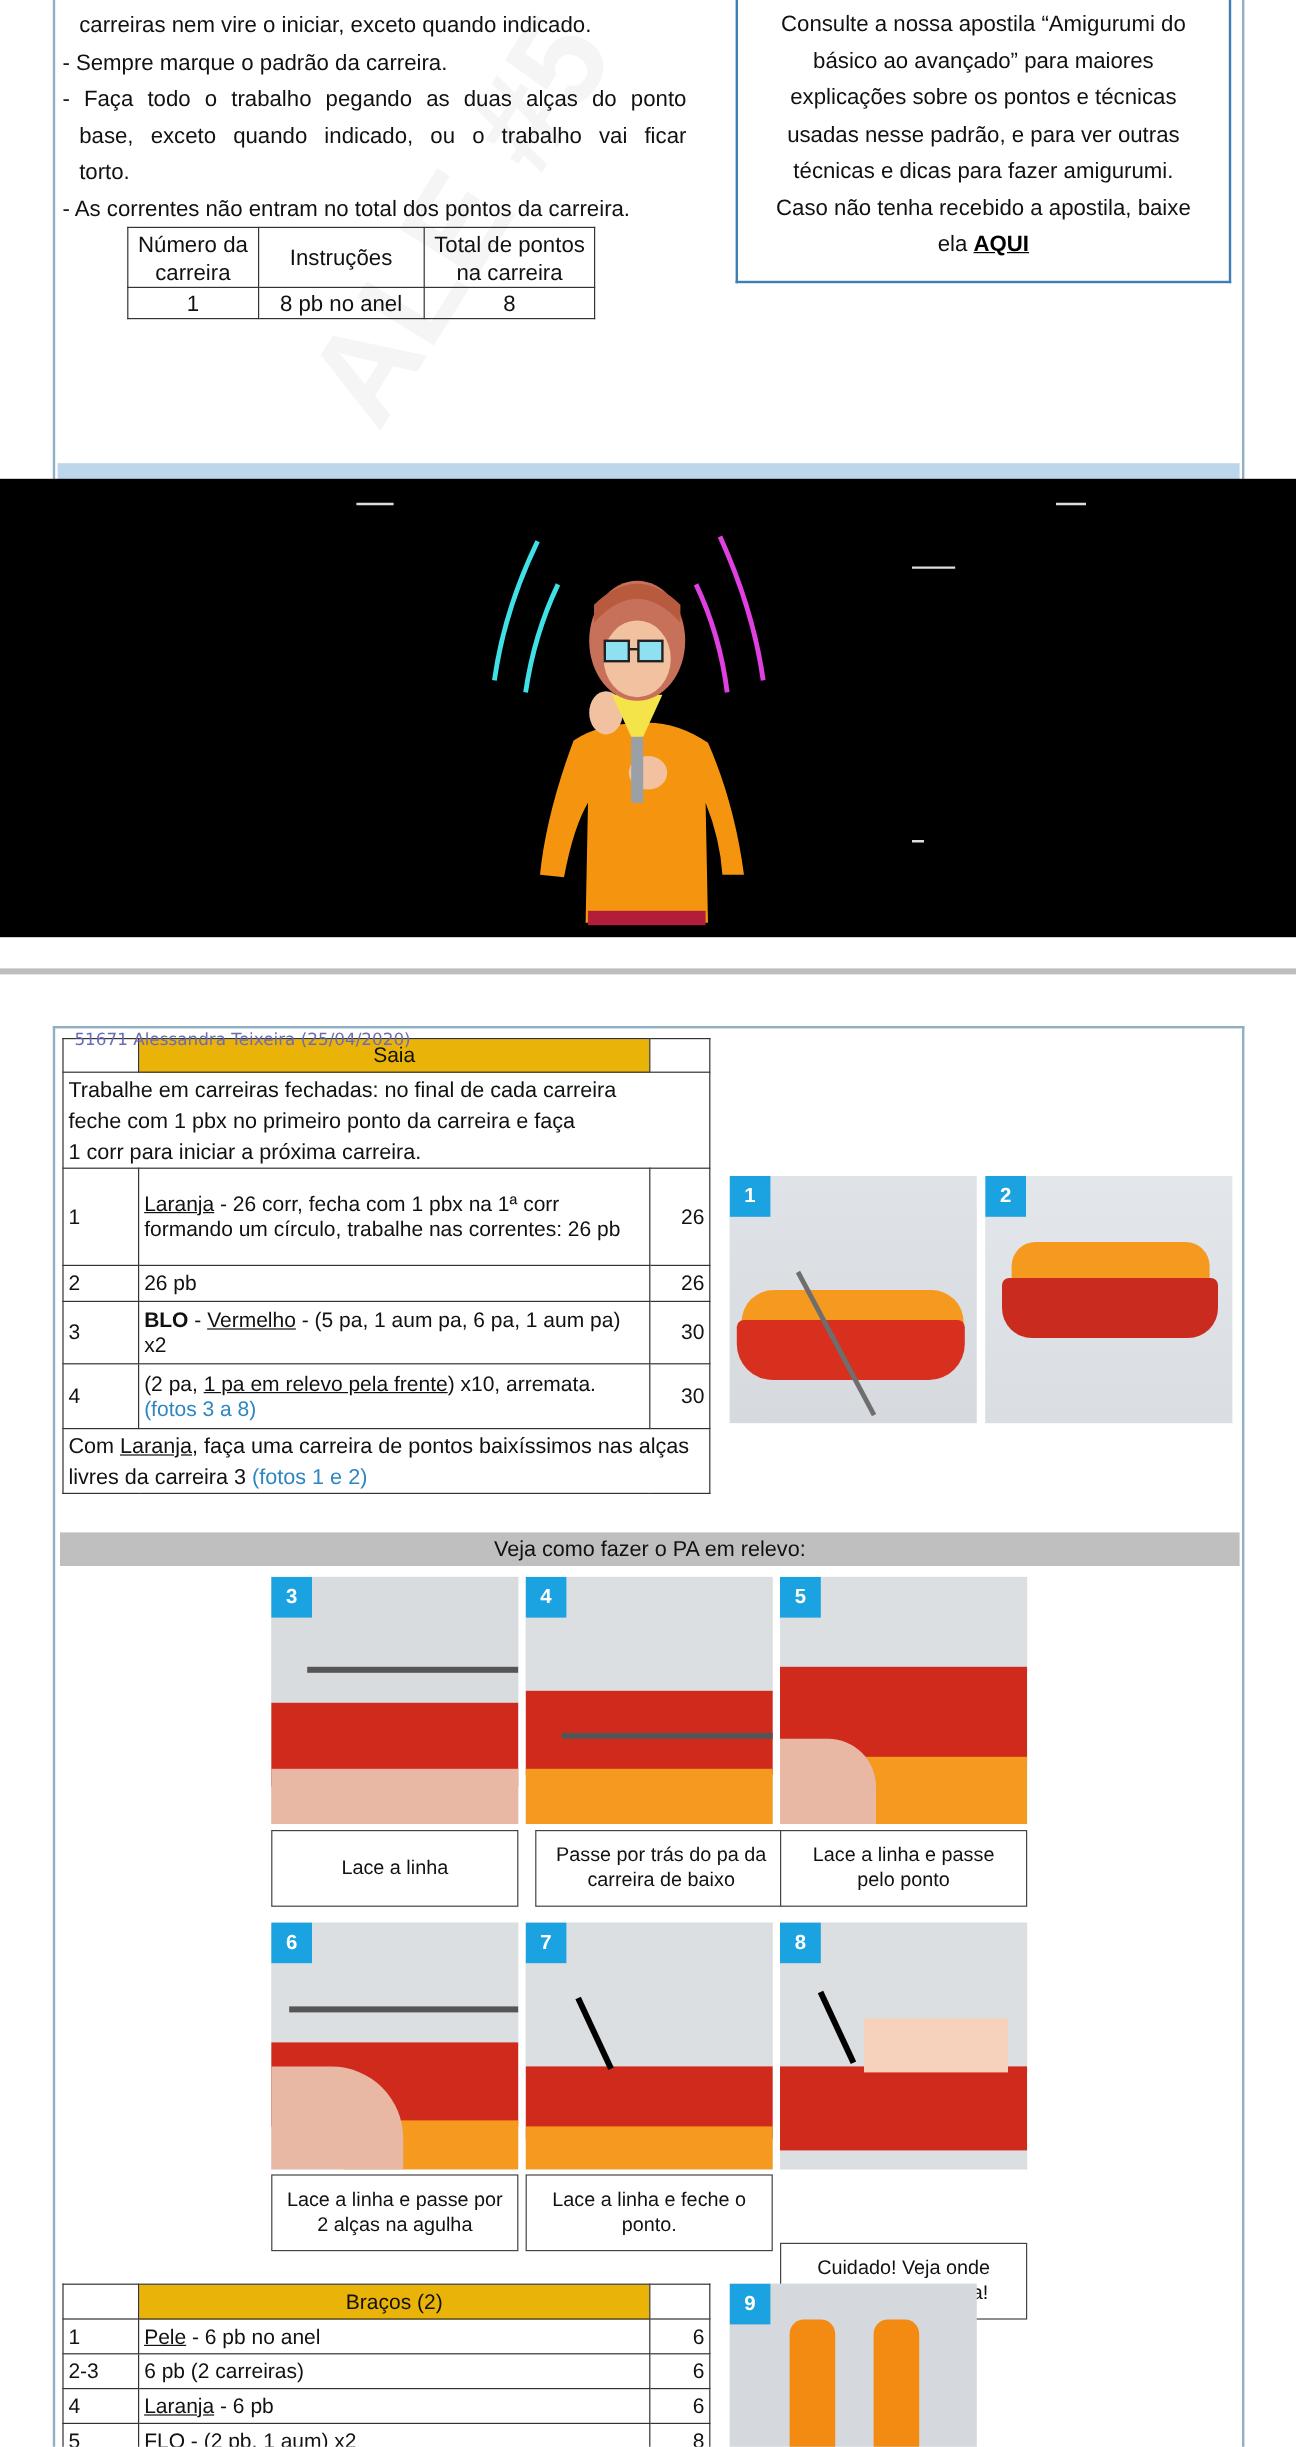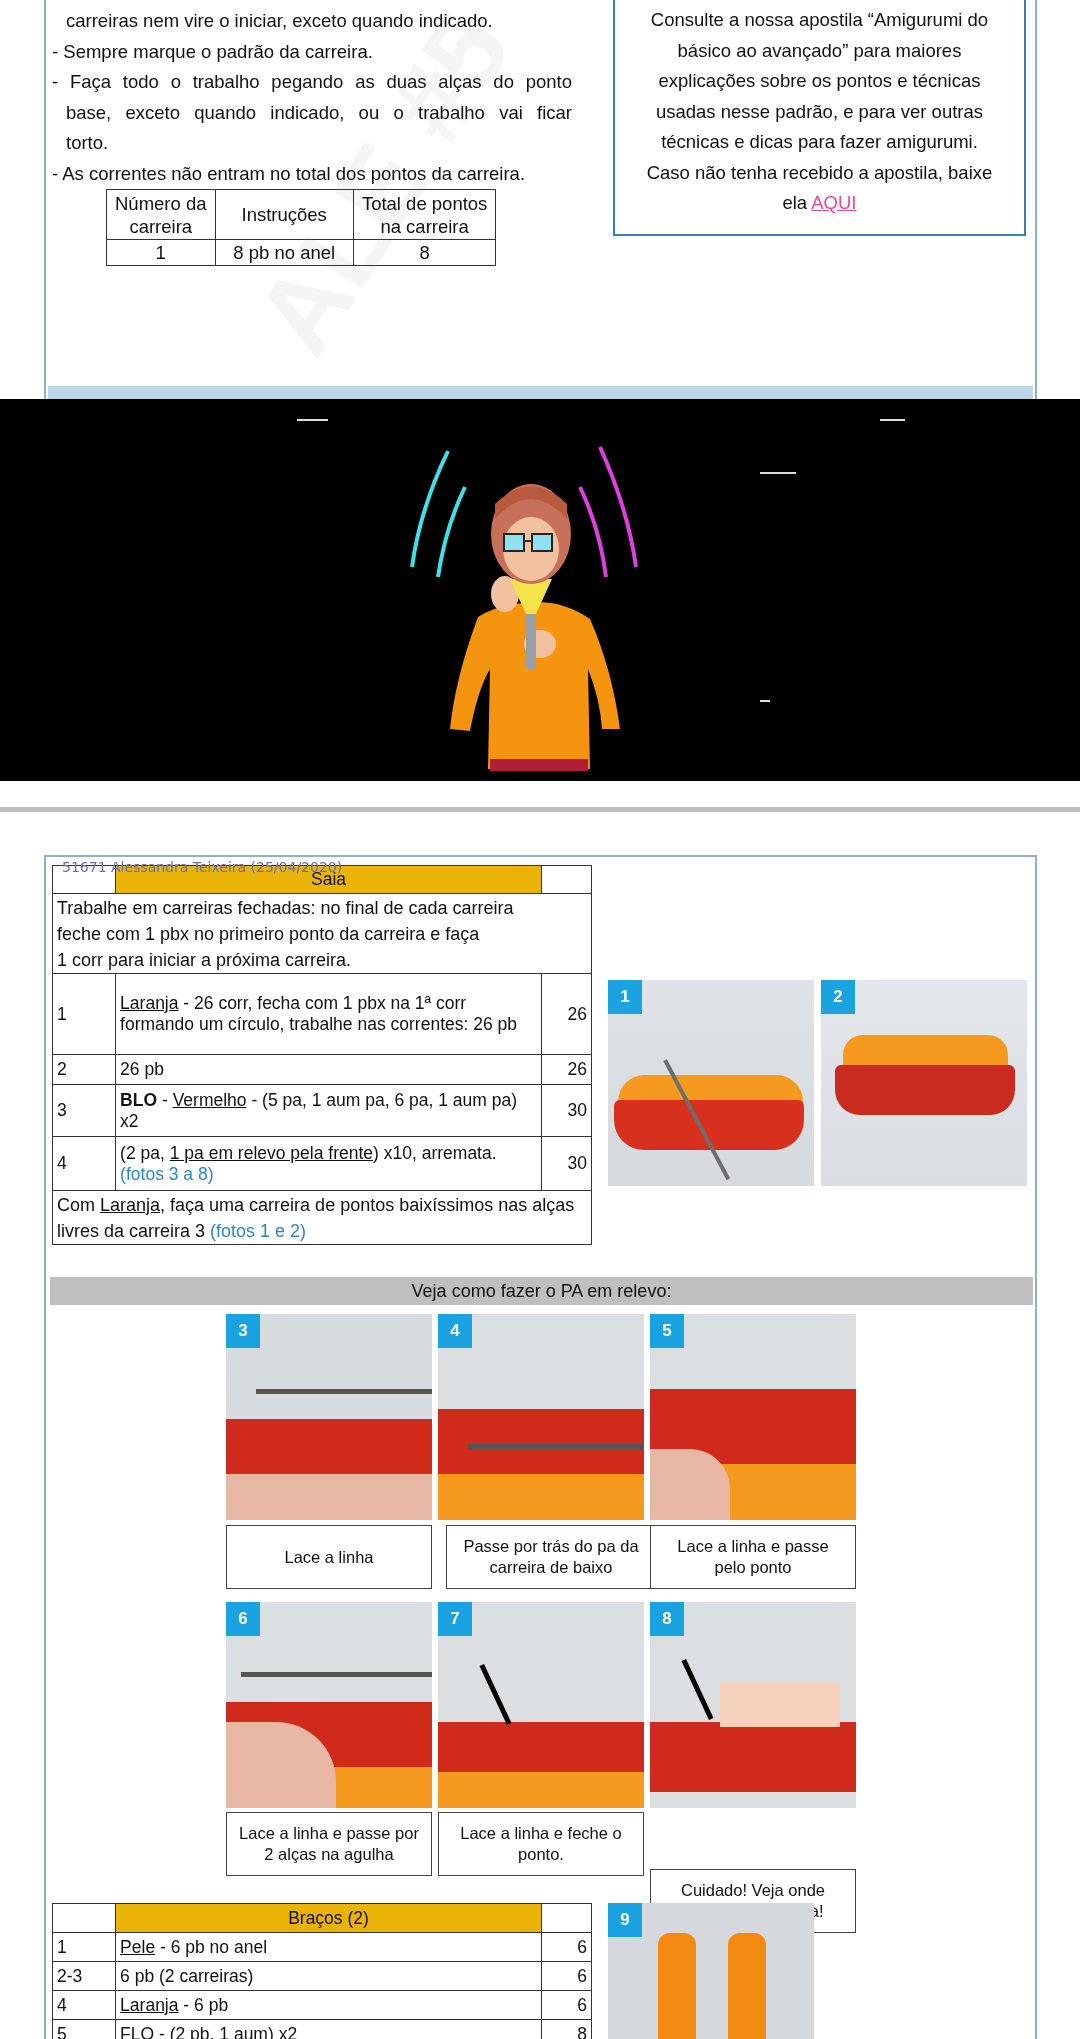--- a/index.html
+++ b/index.html
@@ -26,21 +26,21 @@
   table.rowtable td, table.rowtable th {
     border: 1.5px solid #333; text-align: center; font-weight: normal; line-height: 23px; padding: 1px 8px;
   }
   table.rowtable th { height: 50px; }
 
   .infobox {
     position: absolute; left: 567px; top: 0; width: 413px; height: 236px;
     border: 2px solid #3e7fb3; border-top: none; text-align: center;
     font-size: 18.5px; line-height: 30.5px; padding-top: 5px;
   }
-  .infobox a { color: #ec4899; text-decoration: underline; }
+  .infobox a { color: #000000; text-decoration: underline; font-weight: bold; }
 
   .wm { position: absolute; color: rgba(200,200,200,0.18); font-size: 110px; font-weight: bold; transform: rotate(-58deg); pointer-events: none; white-space: nowrap; }
 
   
   .video {
     position: absolute; left: 0; top: 399px; width: 1080px; height: 382px; background: #000; overflow: hidden;
   }
   .video svg { position: absolute; left: 0; top: 0; }
 
   

